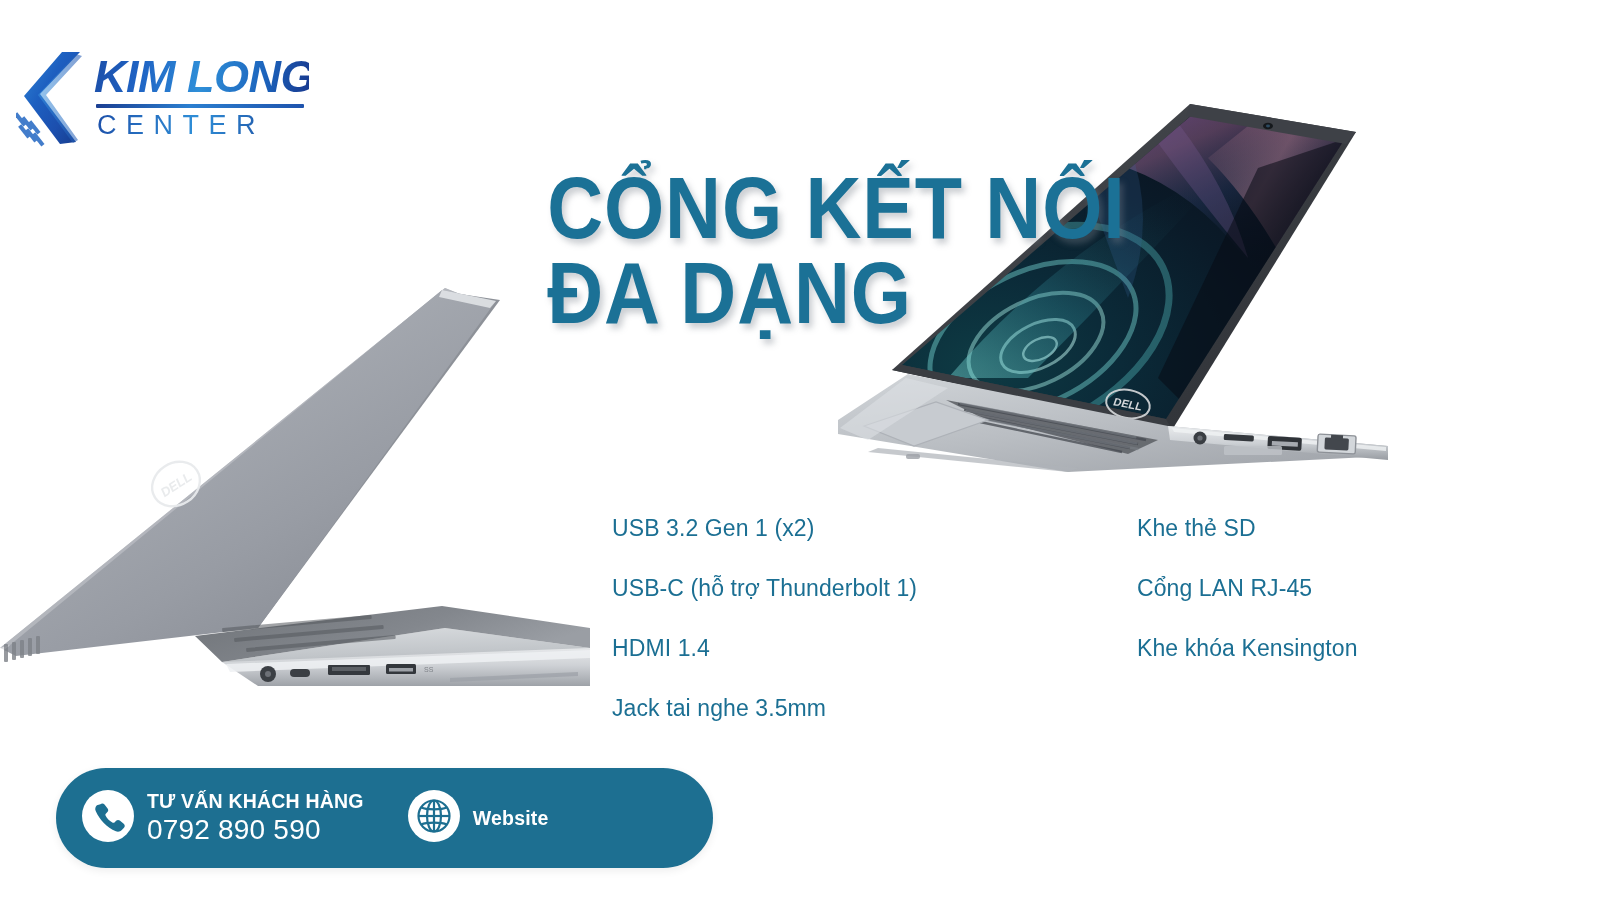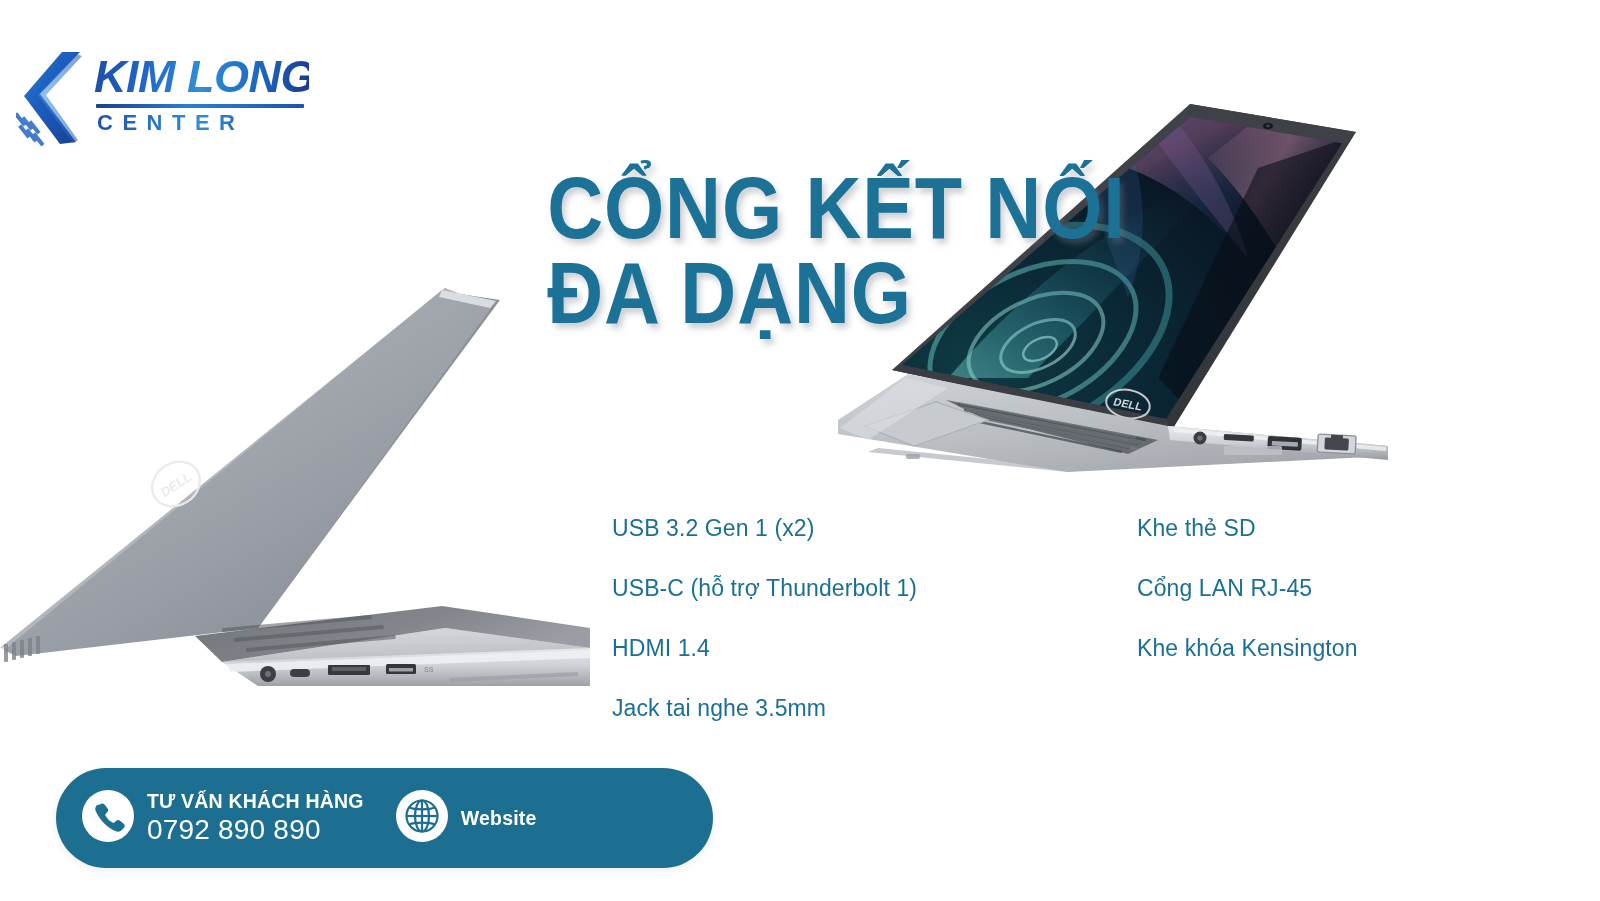--- a/index.html
+++ b/index.html
@@ -23,21 +23,21 @@
     -webkit-background-clip:text; background-clip:text; color:transparent;
     white-space:nowrap;
   }
   .logo-rule {
     height:4px; margin:5px 0 4px 2px; width:208px;
     background:linear-gradient(90deg,#1b3f92,#2b7fd0 45%,#1e53ad);
     border-radius:1px;
   }
   .logo-center {
     font-family:"Liberation Sans", sans-serif;
-    font-weight:bold; font-size:22px; letter-spacing:9.5px;
+    font-weight:normal; font-size:27px; letter-spacing:9.5px;
     line-height:1;
     background:linear-gradient(100deg,#1c4ea8,#2f8fd8 48%,#18398f);
     -webkit-background-clip:text; background-clip:text; color:transparent;
     white-space:nowrap; padding-left:3px;
   }
 
   
   #headline {
     position:absolute; left:510px; top:148px; width:620px;
     text-align:left;
@@ -74,20 +74,21 @@
   }
 
   
   #footer {
     position:absolute; left:56px; top:768px;
     width:657px; height:100px;
     background:#1d6f91;
     border-radius:50px;
     display:flex; align-items:center;
     box-shadow:0 3px 8px rgba(0,0,0,0.07);
+    gap:12px;
   }
   .fgroup { display:flex; align-items:center; }
   .fgroup.phone { margin-left:26px; }
   .fgroup.web   { margin-left:32px; }
   .ficon { flex:0 0 auto; margin-right:13px; }
   .ftext { color:#ffffff; }
   .ftext .lbl {
     font-family:"Liberation Sans", sans-serif;
     font-weight:bold; font-size:19.5px;
     letter-spacing:0.2px; line-height:1.15;
@@ -368,21 +369,21 @@
 
   <div class="fgroup phone">
     <div class="ficon">
       <svg width="52" height="52" viewBox="0 0 52 52">
         <circle cx="26" cy="26" r="26" fill="#ffffff"></circle>
         <path d="M18.4 14.2c1.2-1.1 3.1-1 4.1.3l3.1 3.9c.9 1.1.8 2.7-.2 3.7l-1.6 1.6c-.5.5-.6 1.2-.3 1.8 1.6 3.1 4.1 5.6 7.2 7.2.6.3 1.3.2 1.8-.3l1.6-1.6c1-1 2.6-1.1 3.7-.2l3.9 3.1c1.3 1 1.4 2.9.3 4.1l-2.2 2.3c-1.5 1.6-3.9 2.1-5.9 1.2-4.6-2-8.7-4.9-12.1-8.4-3.4-3.4-6.2-7.4-8.1-11.9-.9-2-.4-4.3 1.2-5.8z" fill="#1d6f91"></path>
       </svg>
     </div>
     <div class="ftext">
       <div class="lbl">TƯ VẤN KHÁCH HÀNG</div>
-      <div class="val">0792 890 890</div>
+      <div class="val">0792 890 590</div>
     </div>
   </div>
 
   <div class="fgroup web">
     <div class="ficon">
       <svg width="52" height="52" viewBox="0 0 52 52">
         <circle cx="26" cy="26" r="26" fill="#ffffff"></circle>
         <g fill="none" stroke="#1d6f91" stroke-width="2.2">
           <circle cx="26" cy="26" r="15.5"></circle>
           <ellipse cx="26" cy="26" rx="7" ry="15.5"></ellipse>

